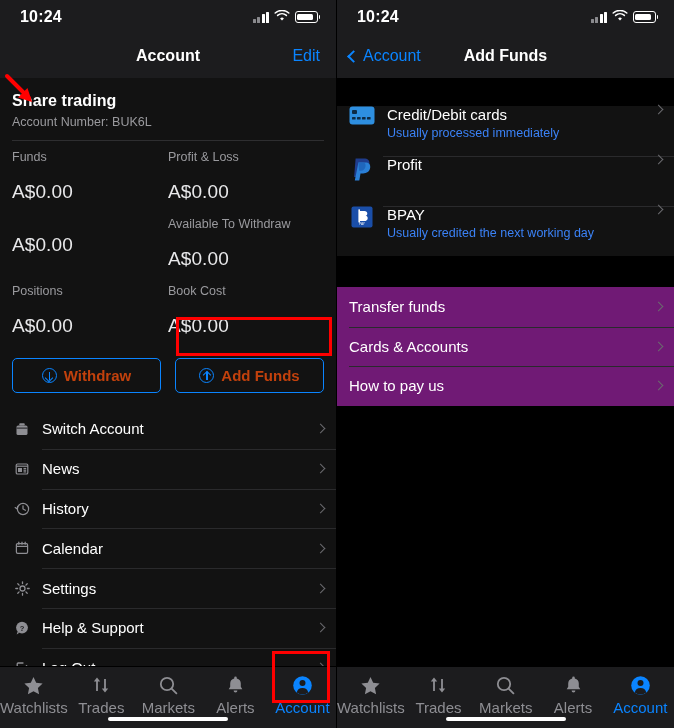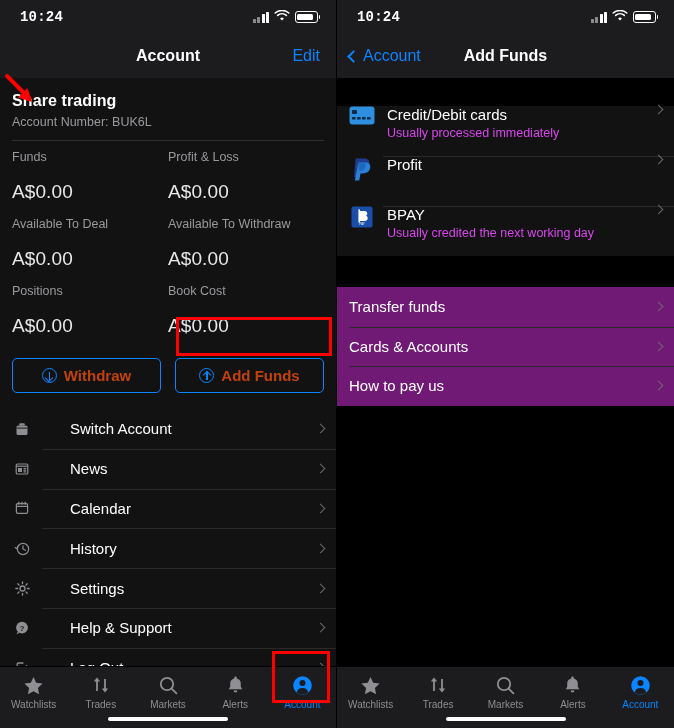--- a/index.html
+++ b/index.html
@@ -12,21 +12,21 @@
   .screens { display:flex; width:674px; height:728px; }
   .phone { width:337px; height:728px; position:relative; background:#000; overflow:hidden; }
   .phone.left { border-right:1px solid #000; }
 
   
   .statusbar {
     height:34px; background:#1c1c1e;
     display:flex; align-items:center; justify-content:space-between;
     padding:0 18px 0 20px;
   }
-  .status-time { color:#fff; font-size:14px; font-weight:bold; letter-spacing:.2px;font-family:Liberation Mono, monospace; }
+  .status-time { color:#fff; font-size:16px; font-weight:bold; letter-spacing:.2px; }
   .status-icons { display:flex; align-items:center; gap:5px; }
   .bars { display:flex; align-items:flex-end; gap:1.5px; height:11px; }
   .bars i { display:block; width:3px; background:#fff; border-radius:.5px; }
   .bars i:nth-child(1){height:4px;background:#8a8a8e}
   .bars i:nth-child(2){height:6px;background:#8a8a8e}
   .bars i:nth-child(3){height:8.5px}
   .bars i:nth-child(4){height:11px}
   .batt { width:23px; height:11.5px; border:1.3px solid #fff; border-radius:3px; position:relative; }
   .batt::after { content:""; position:absolute; right:-3.4px; top:3px; width:1.8px; height:4px; background:#fff; border-radius:0 1px 1px 0; }
   .batt i { position:absolute; left:1.3px; top:1.3px; bottom:1.3px; width:16px; background:#fff; border-radius:1.5px; }
@@ -58,51 +58,51 @@
     display:flex; align-items:center; justify-content:center; gap:7px;
     color:#c2410c; font-size:15px; font-weight:bold; background:transparent;
   }
   .circ-arrow { width:15px; height:15px; border:1.4px solid #0a84ff; border-radius:50%; position:relative; }
   .circ-arrow::before { content:""; position:absolute; left:6px; top:3px; width:1.4px; height:8px; background:#0a84ff; }
   .circ-arrow.down::after { content:""; position:absolute; left:3.6px; top:6px; width:5px; height:5px; border-right:1.4px solid #0a84ff; border-bottom:1.4px solid #0a84ff; transform:rotate(45deg); }
   .circ-arrow.up::after { content:""; position:absolute; left:3.6px; top:3.3px; width:5px; height:5px; border-left:1.4px solid #0a84ff; border-top:1.4px solid #0a84ff; transform:rotate(45deg); }
 
   
   .menu { background:#121212; }
-  .menu-item { height:39.8px; display:flex; align-items:center; padding-left:12px; padding-right:12px; position:relative;gap:28px; }
+  .menu-item { height:39.8px; display:flex; align-items:center; padding-left:12px; padding-right:12px; position:relative; }
   .menu-item + .menu-item::before { content:""; position:absolute; left:42px; right:0; top:0; height:1px; background:#2a2a2c; }
   .mi-icon { width:20px; height:20px; display:flex; align-items:center; justify-content:center; color:#8e8e93; flex:0 0 20px; }
   .mi-icon svg { display:block; }
   .mi-label { color:#fff; font-size:15px; margin-left:10px; flex:1; }
   .chev { width:7px; height:7px; border-top:1.6px solid #6a6a6e; border-right:1.6px solid #6a6a6e; transform:rotate(45deg); }
 
   
   .gap-black { background:#000; }
   .pay-list { background:#121212; }
   .pay-item { height:50px; display:flex; align-items:flex-start; padding:0 12px; position:relative; }
   .pay-item + .pay-item::before { content:""; position:absolute; left:46px; right:0; top:0; height:1px; background:#2a2a2c; }
   .pay-icon { width:26px; flex:0 0 26px; display:flex; align-items:center; justify-content:center; }
   .pay-text { margin-left:12px; flex:1; }
   .pay-title { color:#fff; font-size:15px; }
-  .pay-sub { color:#d946ef; font-size:12.5px; margin-top:2px; }
+  .pay-sub { color:#3b82f6; font-size:12.5px; margin-top:2px; }
 
   .simple-list { background:#701a75; }
   .simple-item { height:39.5px; display:flex; align-items:center; padding:0 12px; position:relative; }
   .simple-item + .simple-item::before { content:""; position:absolute; left:12px; right:0; top:0; height:1px; background:#2a2a2c; }
   .simple-label { color:#fff; font-size:15px; flex:1; }
 
   
   .tabbar {
     position:absolute; bottom:0; left:0; right:0; height:62px;
     background:#1c1c1e; display:flex; align-items:flex-start; padding-top:7px;
     border-top:1px solid #000;
   }
   .tab { flex:1; display:flex; flex-direction:column; align-items:center; gap:3px; }
   .tab-ico { height:22px; display:flex; align-items:center; justify-content:center; color:#8e8e93; }
-  .tab-lbl { font-size:10px; color:#8e8e93; }
+  .tab-lbl { font-size:15px; color:#8e8e93; }
   .tab.active .tab-ico, .tab.active .tab-lbl { color:#0a84ff; }
   .home-ind { position:absolute; bottom:7px; left:50%; transform:translateX(-50%); width:120px; height:4.5px; border-radius:3px; background:#fff; }
 
   
   .hl { position:absolute; border:3px solid #ff0000; box-sizing:border-box; pointer-events:none; }
   .arrow-ann { position:absolute; pointer-events:none; }
 </style>
 </head>
 <body>
 
@@ -146,21 +146,20 @@
     <div class="grid">
       <div>
         <div class="cell-label">Funds</div>
         <div class="cell-value">A$0.00</div>
       </div>
       <div>
         <div class="cell-label">Profit &amp; Loss</div>
         <div class="cell-value">A$0.00</div>
       </div>
       <div>
-        <div class="cell-label">Available To Deal</div>
         <div class="cell-value">A$0.00</div>
       </div>
       <div>
         <div class="cell-label">Available To Withdraw</div>
         <div class="cell-value">A$0.00</div>
       </div>
       <div>
         <div class="cell-label">Positions</div>
         <div class="cell-value">A$0.00</div>
       </div>
@@ -202,40 +201,40 @@
               <line x1="9.5" y1="7.5" x2="12.2" y2="7.5"></line>
               <line x1="9.5" y1="9.2" x2="12.2" y2="9.2"></line>
               <line x1="9.5" y1="10.9" x2="12.2" y2="10.9"></line>
             </svg>
         </span>
         <span class="mi-label">News</span>
         <span class="chev"></span>
       </div>
       <div class="menu-item">
         <span class="mi-icon">
+          <svg width="17" height="17" viewBox="0 0 17 17" fill="none" stroke="#8e8e93" stroke-width="1.2">
+              <circle cx="9" cy="9" r="5.6"></circle>
+              <polyline points="9,5.8 9,9 11.4,10.3" stroke-linecap="round"></polyline>
+              <polyline points="3.6,6.4 3.4,9.2 1.2,7.6" stroke-linecap="round" fill="none"></polyline>
+            </svg>
+        </span>
+        <span class="mi-label">History</span>
+        <span class="chev"></span>
+      </div>
+      <div class="menu-item">
+        <span class="mi-icon">
           <svg width="16" height="16" viewBox="0 0 16 16" fill="none" stroke="#8e8e93" stroke-width="1.2">
               <rect x="2.4" y="3.6" width="11.2" height="9.8" rx="1.3"></rect>
               <line x1="2.4" y1="6.4" x2="13.6" y2="6.4"></line>
               <line x1="4.8" y1="2.2" x2="4.8" y2="4.2" stroke-linecap="round"></line>
               <line x1="8" y1="2.2" x2="8" y2="4.2" stroke-linecap="round"></line>
               <line x1="11.2" y1="2.2" x2="11.2" y2="4.2" stroke-linecap="round"></line>
             </svg>
         </span>
         <span class="mi-label">Calendar</span>
-        <span class="chev"></span>
-      </div>
-      <div class="menu-item">
-        <span class="mi-icon">
-          <svg width="17" height="17" viewBox="0 0 17 17" fill="none" stroke="#8e8e93" stroke-width="1.2">
-              <circle cx="9" cy="9" r="5.6"></circle>
-              <polyline points="9,5.8 9,9 11.4,10.3" stroke-linecap="round"></polyline>
-              <polyline points="3.6,6.4 3.4,9.2 1.2,7.6" stroke-linecap="round" fill="none"></polyline>
-            </svg>
-        </span>
-        <span class="mi-label">History</span>
         <span class="chev"></span>
       </div>
       <div class="menu-item">
         <span class="mi-icon">
           <svg width="17" height="17" viewBox="0 0 17 17" fill="none" stroke="#8e8e93" stroke-width="1.3">
               <circle cx="8.5" cy="8.5" r="2.5"></circle>
               <path d="M8.5 1.8v1.8M8.5 13.4v1.8M1.8 8.5h1.8M13.4 8.5h1.8M3.8 3.8l1.3 1.3M11.9 11.9l1.3 1.3M13.2 3.8l-1.3 1.3M5.1 11.9l-1.3 1.3" stroke-linecap="round"></path>
             </svg>
         </span>
         <span class="mi-label">Settings</span>

